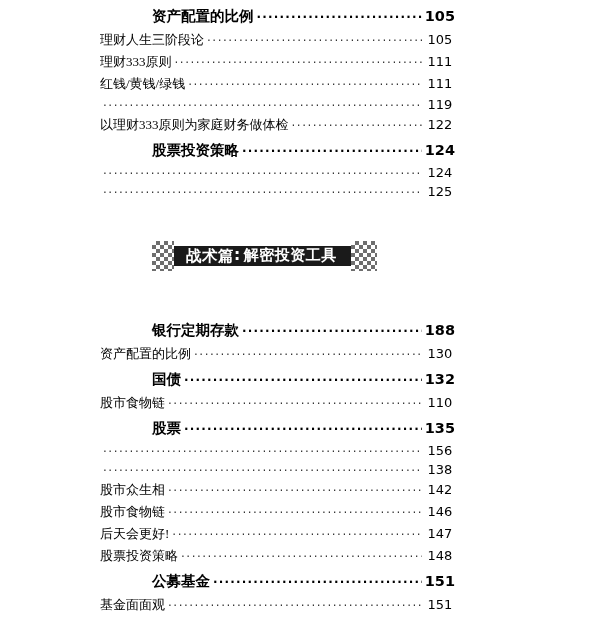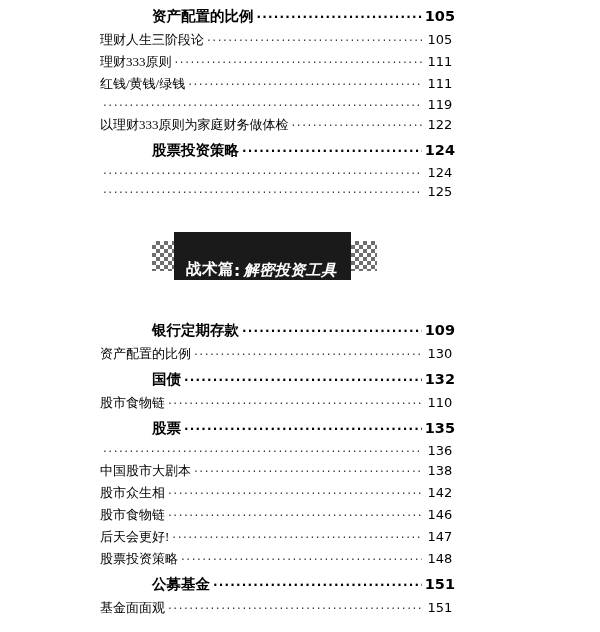--- a/index.html
+++ b/index.html
@@ -110,38 +110,37 @@
       linear-gradient(45deg, #6e6e6e 25%, transparent 25%, transparent 75%, #6e6e6e 75%);
     background-size: 8px 8px;
     background-position: 0 0, 4px 4px;
   }
   .banner .checker-right {
     width: 26px;
   }
   .banner .bar {
     background: #1a1a1a;
     color: #ffffff;
-    height: 48px;
+    height: 20px;
     display: flex;
-    align-items: flex-end;
+    align-items: flex-start;
     padding: 0 14px 0 12px;
     font-size: 15px;
     letter-spacing: 0.5px;
   }
   .banner .bar .b-strong {
     font-weight: bold;
     font-size: 15.5px;
   }
   .banner .bar .b-sep {
     font-weight: bold;
     font-size: 15.5px;
     margin-right: 3px;
   }
   .banner .bar .b-italic {
-    font-style: italic;
     font-weight: bold;
     font-size: 15px;
   }
 </style>
 </head>
 <body>
 
 <div class="page">
   <div class="toc">
 
@@ -199,21 +198,21 @@
             <span class="b-italic">解密投资工具</span>
         </span>
         <span class="checker-right"></span>
       </div>
     </div>
 
     <div id="bottom-list">
         <div class="row lvl1">
           <span class="label">银行定期存款</span>
           <span class="dots">............................................................................................................</span>
-          <span class="page-num">109</span>
+          <span class="page-num">188</span>
         </div>
         <div class="row lvl2">
           <span class="label">资产配置的比例</span>
           <span class="dots">............................................................................................................</span>
           <span class="page-num">130</span>
         </div>
         <div class="row lvl1">
           <span class="label">国债</span>
           <span class="dots">............................................................................................................</span>
           <span class="page-num">132</span>
@@ -223,24 +222,23 @@
           <span class="dots">............................................................................................................</span>
           <span class="page-num">110</span>
         </div>
         <div class="row lvl1">
           <span class="label">股票</span>
           <span class="dots">............................................................................................................</span>
           <span class="page-num">135</span>
         </div>
         <div class="row lvl2">
           <span class="dots">............................................................................................................</span>
-          <span class="page-num">136</span>
-        </div>
-        <div class="row lvl2">
-          <span class="label">中国股市大剧本</span>
+          <span class="page-num">156</span>
+        </div>
+        <div class="row lvl2">
           <span class="dots">............................................................................................................</span>
           <span class="page-num">138</span>
         </div>
         <div class="row lvl2">
           <span class="label">股市众生相</span>
           <span class="dots">............................................................................................................</span>
           <span class="page-num">142</span>
         </div>
         <div class="row lvl2">
           <span class="label">股市食物链</span>

